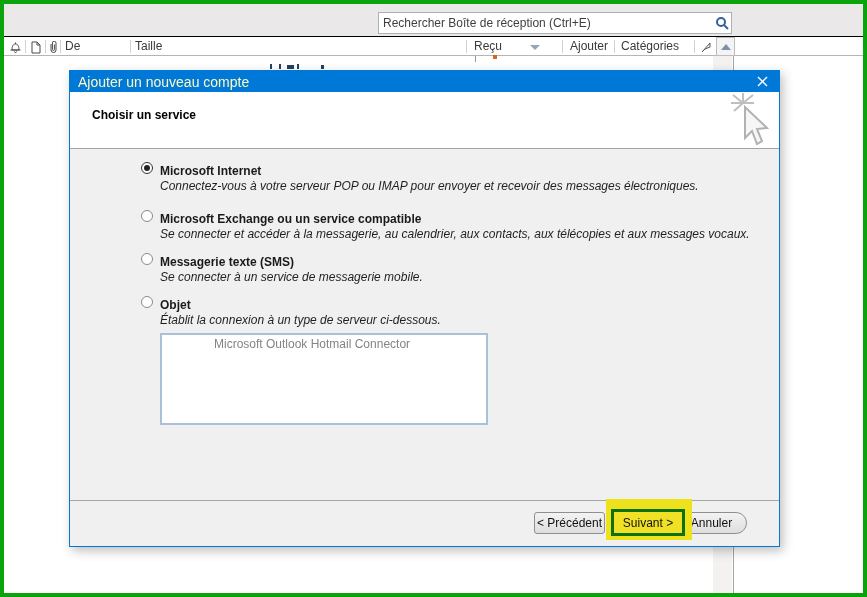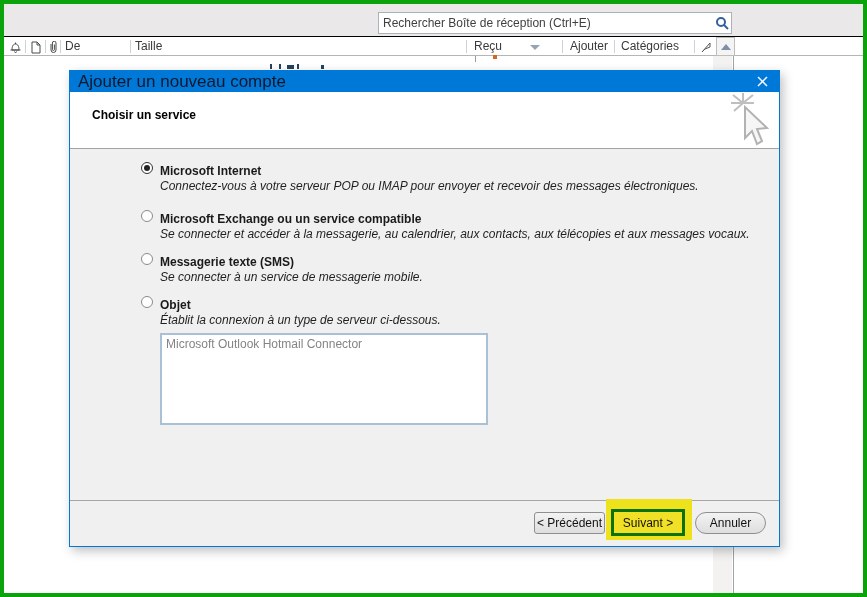--- a/index.html
+++ b/index.html
@@ -33,47 +33,47 @@
 
   
   .artifact{position:absolute;background:#27415e;}
   .artifact.gray{background:#9a9a9a;}
   .artifact.orange{background:#d2691e;}
 
   
   .dialog{position:absolute;left:69px;top:70px;width:709px;height:475px;background:#f0f0f0;
           border:1px solid #0078d7;box-sizing:content-box;box-shadow:3px 4px 10px rgba(0,0,0,.25);z-index:10;}
   .title-bar{position:absolute;left:0;top:0;right:0;height:21px;background:#0078d7;display:flex;align-items:center;}
-  .title-bar .t{color:#0f172a;font-size:17px;padding-left:8px;}
+  .title-bar .t{color:#fef9c3;font-size:14px;padding-left:8px;}
   .close-btn{position:absolute;right:4px;top:0;width:26px;height:21px;display:flex;align-items:center;
              justify-content:center;cursor:default;}
   .header-band{position:absolute;left:0;top:21px;right:0;height:56px;background:#ffffff;
                border-bottom:1px solid #a3a3a3;}
   .heading{position:absolute;left:22px;top:16px;font-size:12px;font-weight:bold;color:#000000;}
   .sparkle{position:absolute;left:658px;top:20px;z-index:3;}
 
   .option{position:absolute;left:71px;}
   .radio{position:absolute;left:0;top:1px;width:12px;height:12px;border-radius:50%;
          border:1px solid #8a8a8a;background:#fff;box-sizing:border-box;}
   .radio.sel{border-color:#333;}
   .radio.sel::after{content:"";position:absolute;left:2px;top:2px;width:6px;height:6px;border-radius:50%;background:#222;}
   .opt-label{margin-left:19px;font-size:12px;font-weight:bold;white-space:nowrap;}
   .opt-desc{position:absolute;left:19px;top:18px;font-size:12px;color:#1f1f1f;white-space:nowrap;font-style:italic;}
 
   .listbox{position:absolute;left:90px;top:262px;width:328px;height:92px;background:#ffffff;
-           border:2px solid #a9c0d6;box-sizing:border-box;}
+           border:2px solid #a9c0d6;box-sizing:border-box;padding-left:48px;}
   .listbox .item{font-size:12px;color:#848484;padding:2px 4px;white-space:nowrap;}
 
   .btn-divider{position:absolute;left:0;right:0;top:429px;height:1px;background:#a6a6a6;}
   .highlight{position:absolute;left:536px;top:428px;width:86px;height:41px;background:#ede21b;z-index:1;}
   .btn{position:absolute;top:441px;width:71px;height:22px;font-size:12px;color:#111;
        background:linear-gradient(#f3f3f3,#dedede);border:1px solid #8f8f8f;border-radius:3px;
        display:flex;align-items:center;justify-content:center;box-sizing:border-box;}
   .btn.prev{left:464px;}
-  .btn.cancel{left:625px;border-radius:11px;}
+  .btn.cancel{left:606px;border-radius:11px;}
   .btn.next{left:541px;top:438px;width:74px;height:27px;background:#f1e126;
             border:3px solid #0d720d;border-radius:0;z-index:2;}
 </style>
 </head>
 <body>
 
 <div class="screen">
 
   <div class="toolbar-band"></div>
 

